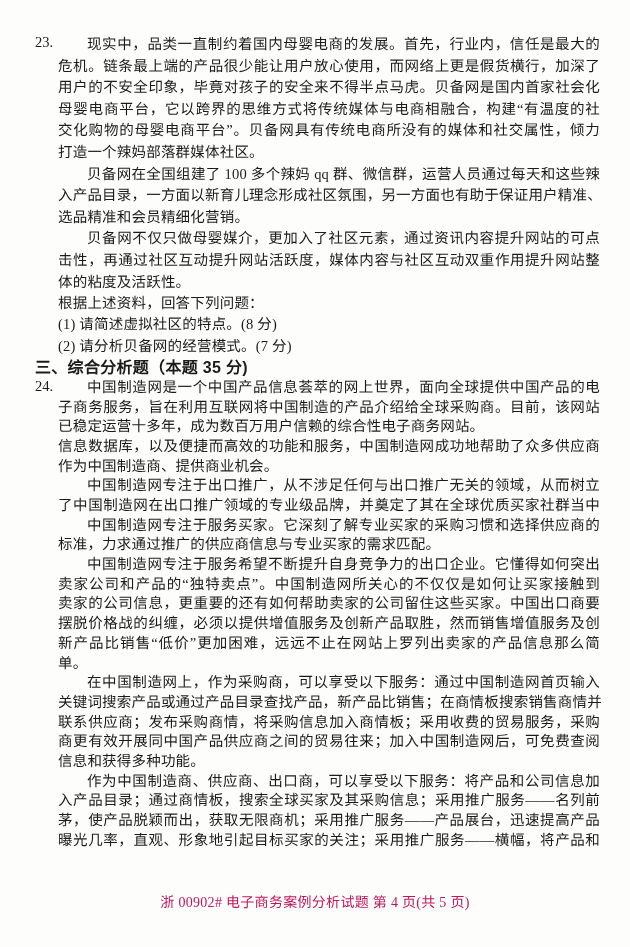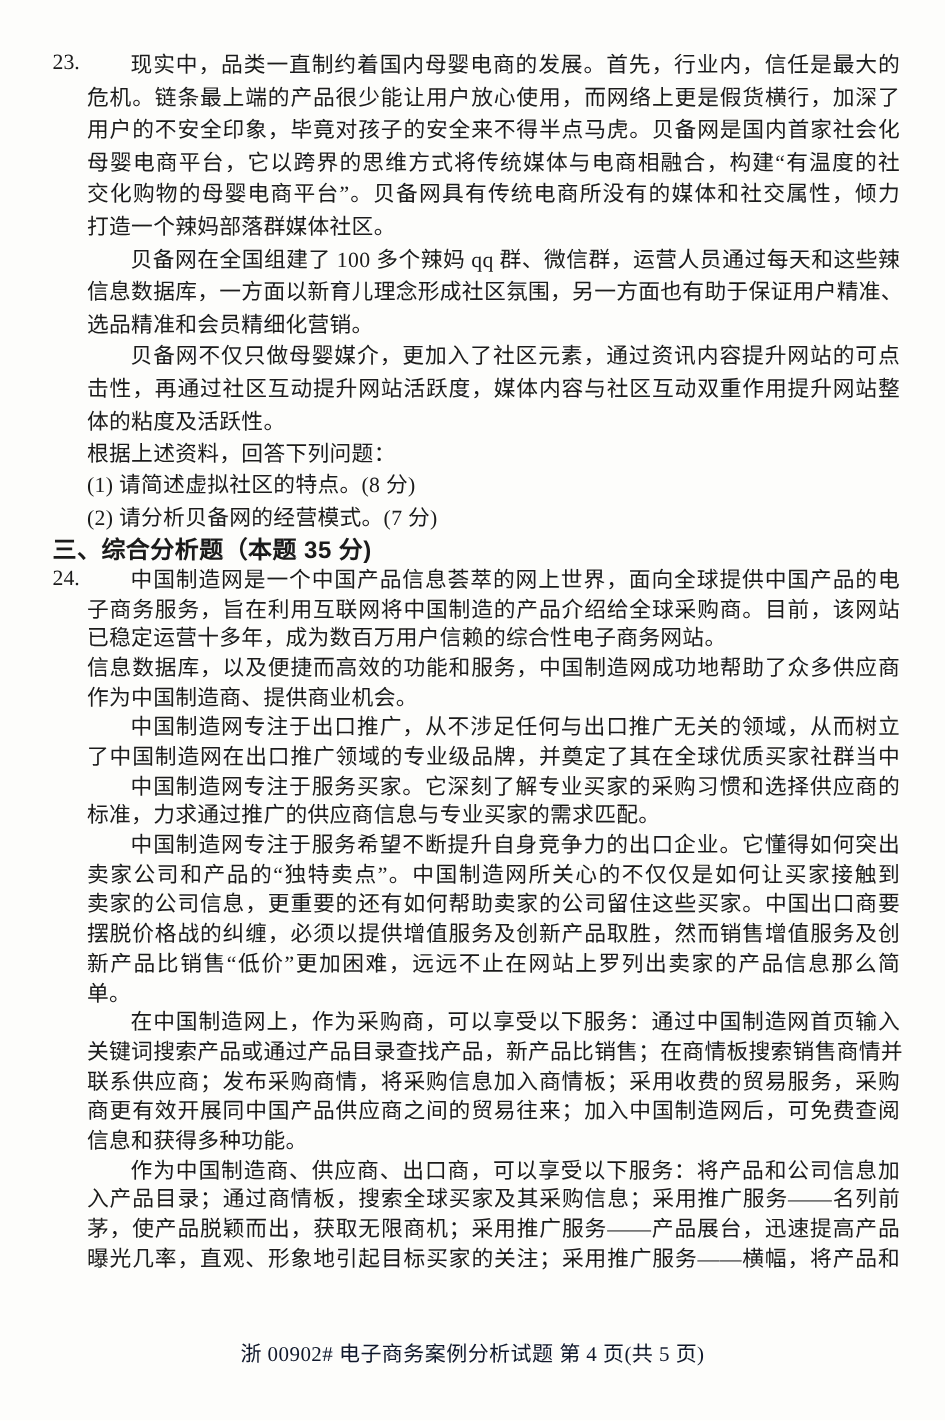--- a/index.html
+++ b/index.html
@@ -55,40 +55,40 @@
     letter-spacing: 0.3px;
   }
   .footer {
     position: absolute;
     top: 891px;
     left: 0;
     width: 630px;
     text-align: center;
     font-size: 14px;
     letter-spacing: 0.3px;
-    color: #0f172a;
+    color: #be185d;
   }
 </style>
 </head>
 <body>
 
 <main class="page">
   <div id="content">
       <div class="block item lh-a">
         <span class="item-num">23.</span>
         <div class="line just ind">现实中，品类一直制约着国内母婴电商的发展。首先，行业内，信任是最大的</div>
         <div class="line just">危机。链条最上端的产品很少能让用户放心使用，而网络上更是假货横行，加深了</div>
         <div class="line just">用户的不安全印象，毕竟对孩子的安全来不得半点马虎。贝备网是国内首家社会化</div>
         <div class="line just">母婴电商平台，它以跨界的思维方式将传统媒体与电商相融合，构建“有温度的社</div>
         <div class="line just">交化购物的母婴电商平台”。贝备网具有传统电商所没有的媒体和社交属性，倾力</div>
         <div class="line">打造一个辣妈部落群媒体社区。</div>
       </div>
       <div class="block para lh-a">
         <div class="line just ind">贝备网在全国组建了 100 多个辣妈 qq 群、微信群，运营人员通过每天和这些辣</div>
-        <div class="line just">信息数据库，一方面以新育儿理念形成社区氛围，另一方面也有助于保证用户精准、</div>
+        <div class="line just">入产品目录，一方面以新育儿理念形成社区氛围，另一方面也有助于保证用户精准、</div>
         <div class="line">选品精准和会员精细化营销。</div>
       </div>
       <div class="block para lh-a">
         <div class="line just ind">贝备网不仅只做母婴媒介，更加入了社区元素，通过资讯内容提升网站的可点</div>
         <div class="line just">击性，再通过社区互动提升网站活跃度，媒体内容与社区互动双重作用提升网站整</div>
         <div class="line">体的粘度及活跃性。</div>
       </div>
       <div class="block plain lh-b">
         <div class="line">根据上述资料，回答下列问题：</div>
       </div>

